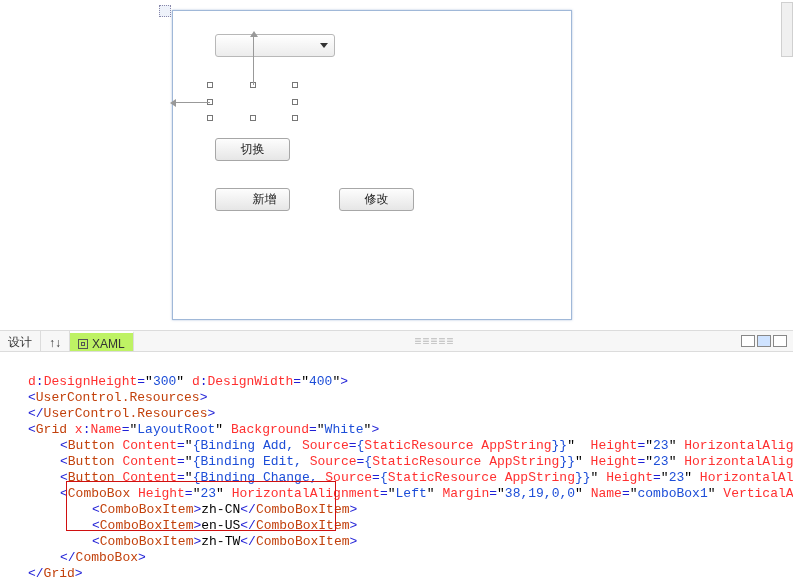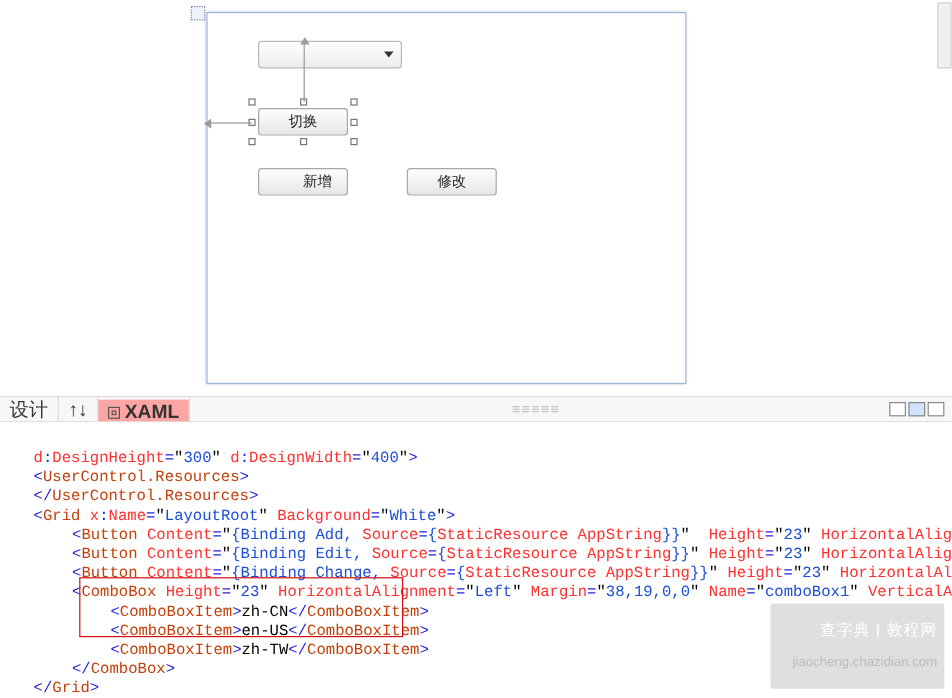--- a/index.html
+++ b/index.html
@@ -65,20 +65,21 @@
     height: 23px;
     min-width: 75px;
     border: 1px solid #a7a7a7;
     border-radius: 3px;
     background: linear-gradient(#fdfdfd,#e6e6e6);
     font-size: 12px;
     display: flex;
     align-items: center;
     justify-content: center;
     color: #222;
+    margin-top: 48px;
   }
   .btn-change {
     left: 38px; top: 75px;
     width: 75px;
   }
   .btn-add {
     left: 38px; top: 125px;
     width: 75px;
     padding-left: 24px;
   }
@@ -142,29 +143,29 @@
     left: 0; right: 0; top: 330px;
     height: 22px;
     background: #f7f7f7;
     border-top: 1px solid #dcdcdc;
     border-bottom: 1px solid #dcdcdc;
     display: flex;
     align-items: stretch;
   }
   .split-bar .tab-btn {
     padding: 3px 8px 0 8px;
-    font-size: 16px;
+    font-size: 12px;
     color: #333;
     border-right: 1px solid #dcdcdc;
     display:flex;align-items:center;gap:4px;
   }
   .split-bar .tab-btn.active {
-    background: #fca5a5;
+    background: #bef264;
     border-top: 2px solid #fff;
-    font-weight: 700;
+    font-weight: 400;
   }
   .split-bar .grip {
     flex: 1;
     display:flex;align-items:center;justify-content:center;
     color:#bbb;
     letter-spacing:1px;
   }
   .split-bar .view-icons{
     display:flex;align-items:center;gap:2px;padding:0 6px;
   }
@@ -296,17 +297,13 @@
 <span class="ind2"><span class="c-pun">&lt;</span><span class="c-t">ComboBox</span> <span class="c-attr">Height</span><span class="c-pun">=</span><span class="c-txt">"</span><span class="c-val">23</span><span class="c-txt">" </span><span class="c-attr">HorizontalAlignment</span><span class="c-pun">=</span><span class="c-txt">"</span><span class="c-val">Left</span><span class="c-txt">" </span><span class="c-attr">Margin</span><span class="c-pun">=</span><span class="c-txt">"</span><span class="c-val">38,19,0,0</span><span class="c-txt">" </span><span class="c-attr">Name</span><span class="c-pun">=</span><span class="c-txt">"</span><span class="c-val">comboBox1</span><span class="c-txt">" </span><span class="c-attr">VerticalAlignment</span></span>
 <span class="ind3"><span class="c-pun">&lt;</span><span class="c-t">ComboBoxItem</span><span class="c-pun">&gt;</span><span class="c-txt">zh-CN</span><span class="c-pun">&lt;/</span><span class="c-t">ComboBoxItem</span><span class="c-pun">&gt;</span></span>
 <span class="ind3"><span class="c-pun">&lt;</span><span class="c-t">ComboBoxItem</span><span class="c-pun">&gt;</span><span class="c-txt">en-US</span><span class="c-pun">&lt;/</span><span class="c-t">ComboBoxItem</span><span class="c-pun">&gt;</span></span>
 <span class="ind3"><span class="c-pun">&lt;</span><span class="c-t">ComboBoxItem</span><span class="c-pun">&gt;</span><span class="c-txt">zh-TW</span><span class="c-pun">&lt;/</span><span class="c-t">ComboBoxItem</span><span class="c-pun">&gt;</span></span>
 <span class="ind2"><span class="c-pun">&lt;/</span><span class="c-t">ComboBox</span><span class="c-pun">&gt;</span></span>
 <span class="ind1"><span class="c-pun">&lt;/</span><span class="c-t">Grid</span><span class="c-pun">&gt;</span></span>
 
 
   <div class="red-box"></div>
 
-  <div class="watermark">
-    <span class="big">查字典 | 教程网</span><br>
-    <span>jiaocheng.chazidian.com</span>
-  </div>
 </div>
 
 </body></html>

